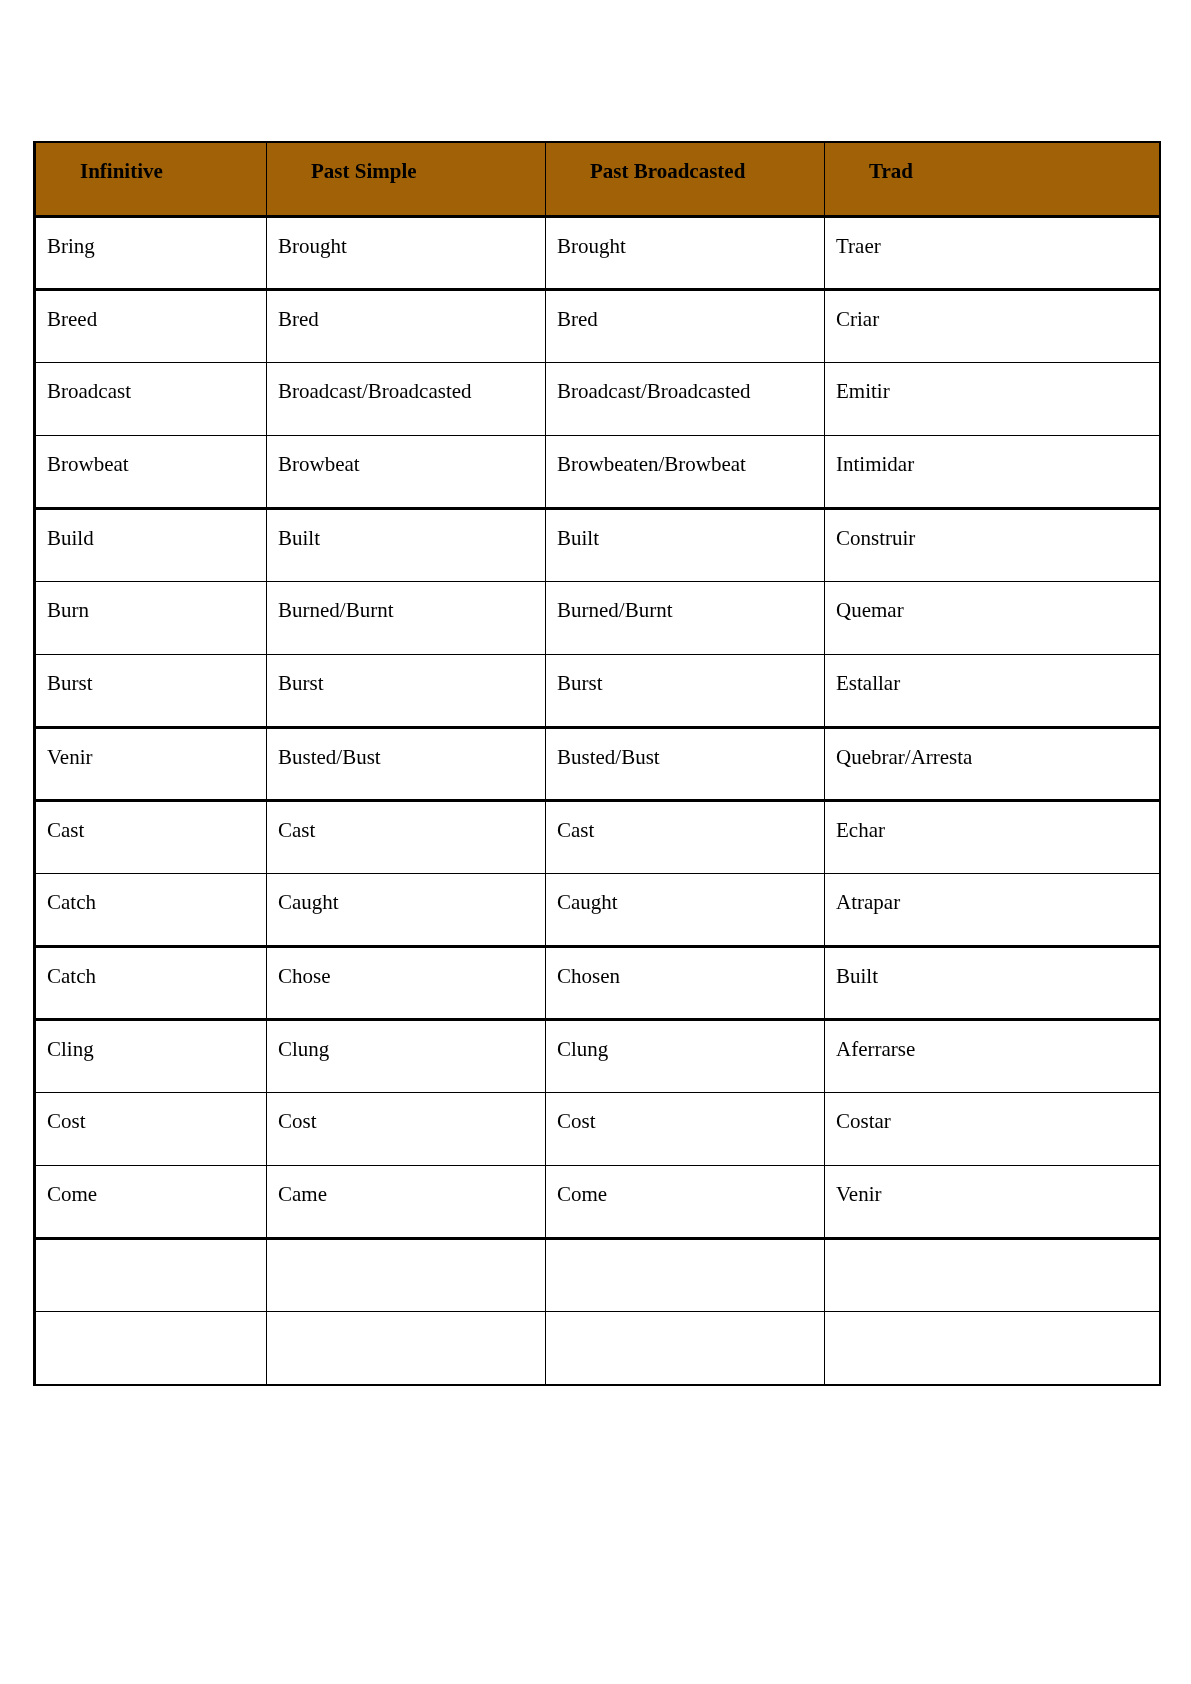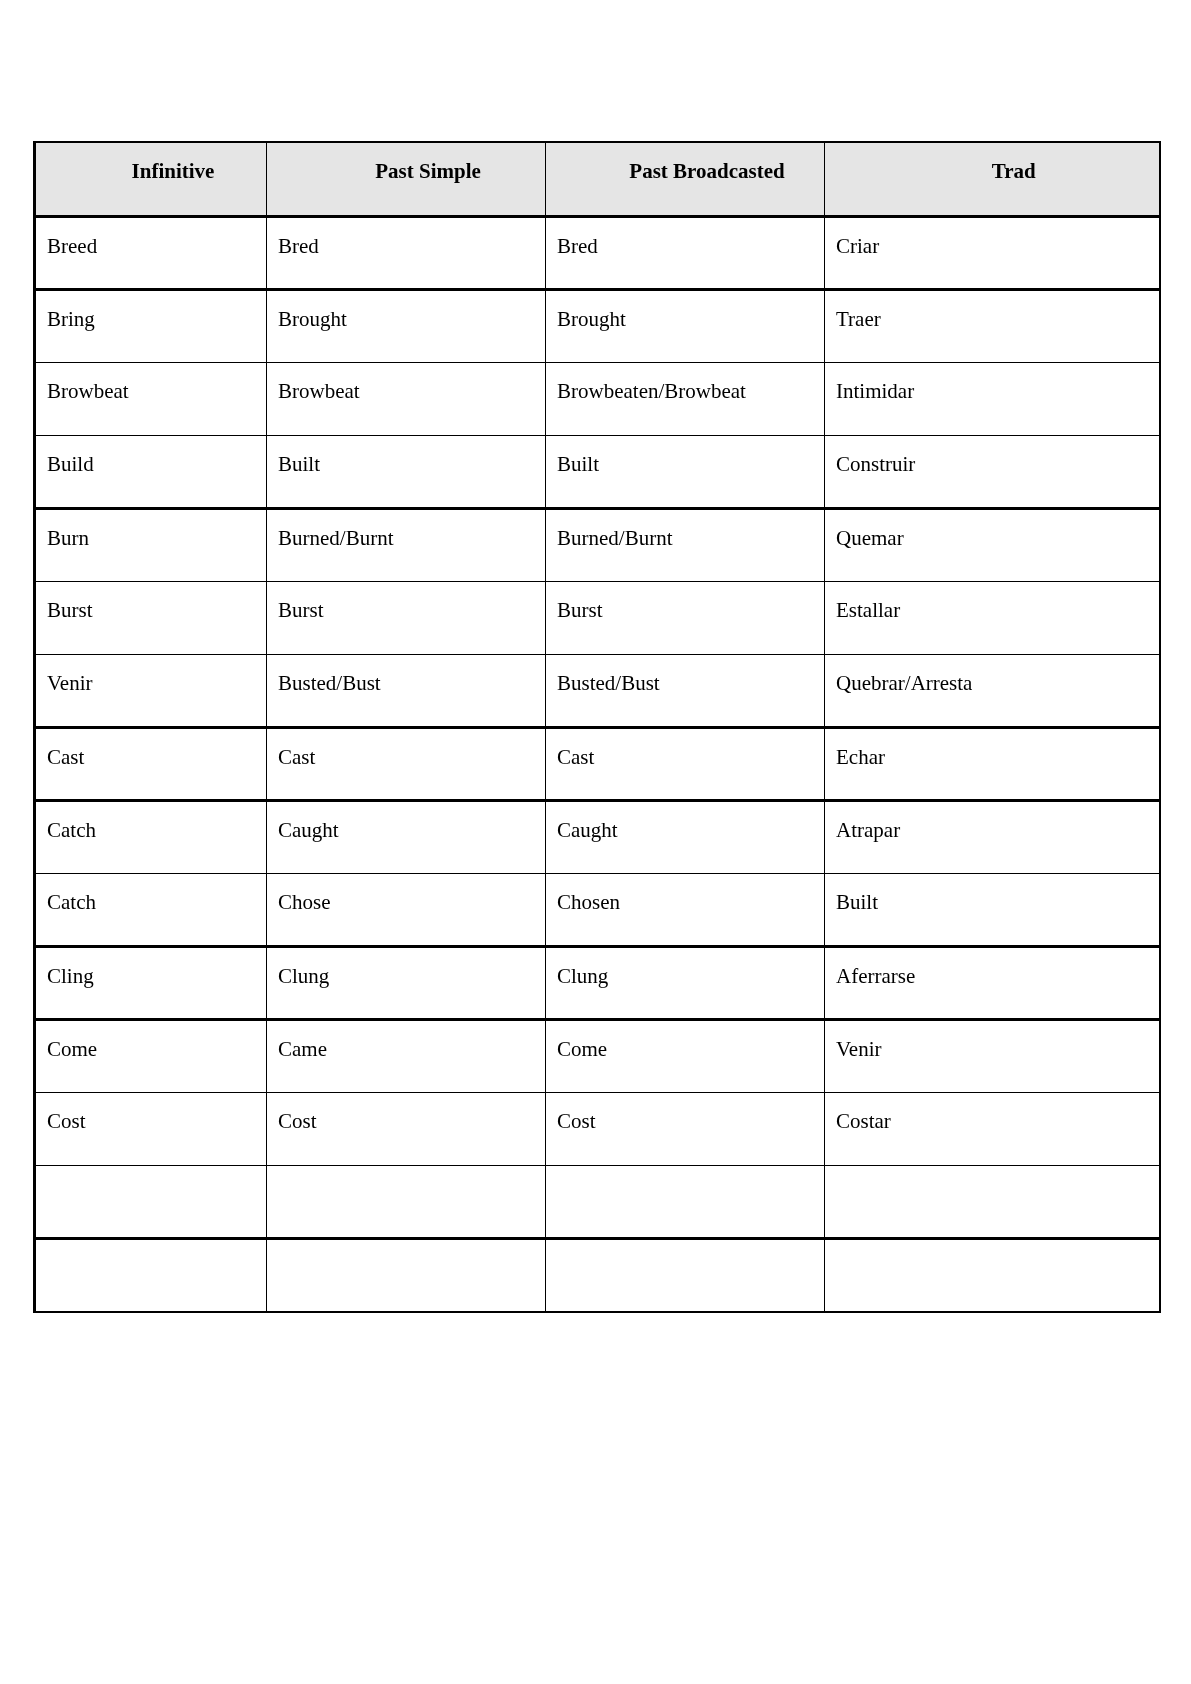--- a/index.html
+++ b/index.html
@@ -25,27 +25,27 @@
     border-left-width:3px;
   }
   col.c1 { width:232px; }
   col.c2 { width:279px; }
   col.c3 { width:279px; }
   col.c4 { width:335px; }
   th {
     height:74px;
     vertical-align:top;
     padding-top:15px;
-    text-align:center;
+    text-align:left;
     font-weight:bold;
     font-size:21px;
     line-height:26px;
     border:1px solid #000000;
     border-bottom:3px solid #000000;
-    background:#e5e5e5;
+    background:#a16207;
     padding-left:44px;
   }
   td {
     height:73px;
     vertical-align:top;
     padding:15px 8px 0 11px;
     text-align:left;
     font-size:21px;
     line-height:26px;
     border:1px solid #000000;
@@ -80,30 +80,36 @@
     <thead>
       <tr>
         <th>Infinitive</th>
         <th>Past Simple</th>
         <th>Past Broadcasted</th>
         <th>Trad</th>
       </tr>
     </thead>
     <tbody>
         <tr>
+          <td>Bring</td>
+          <td>Brought</td>
+          <td>Brought</td>
+          <td>Traer</td>
+        </tr>
+        <tr>
           <td>Breed</td>
           <td>Bred</td>
           <td>Bred</td>
           <td>Criar</td>
         </tr>
         <tr>
-          <td>Bring</td>
-          <td>Brought</td>
-          <td>Brought</td>
-          <td>Traer</td>
+          <td>Broadcast</td>
+          <td>Broadcast/Broadcasted</td>
+          <td>Broadcast/Broadcasted</td>
+          <td>Emitir</td>
         </tr>
         <tr>
           <td>Browbeat</td>
           <td>Browbeat</td>
           <td>Browbeaten/Browbeat</td>
           <td>Intimidar</td>
         </tr>
         <tr>
           <td>Build</td>
           <td>Built</td>
@@ -146,30 +152,30 @@
           <td>Chosen</td>
           <td>Built</td>
         </tr>
         <tr>
           <td>Cling</td>
           <td>Clung</td>
           <td>Clung</td>
           <td>Aferrarse</td>
         </tr>
         <tr>
+          <td>Cost</td>
+          <td>Cost</td>
+          <td>Cost</td>
+          <td>Costar</td>
+        </tr>
+        <tr>
           <td>Come</td>
           <td>Came</td>
           <td>Come</td>
           <td>Venir</td>
-        </tr>
-        <tr>
-          <td>Cost</td>
-          <td>Cost</td>
-          <td>Cost</td>
-          <td>Costar</td>
         </tr>
         <tr>
           <td></td>
           <td></td>
           <td></td>
           <td></td>
         </tr>
         <tr>
           <td></td>
           <td></td>

